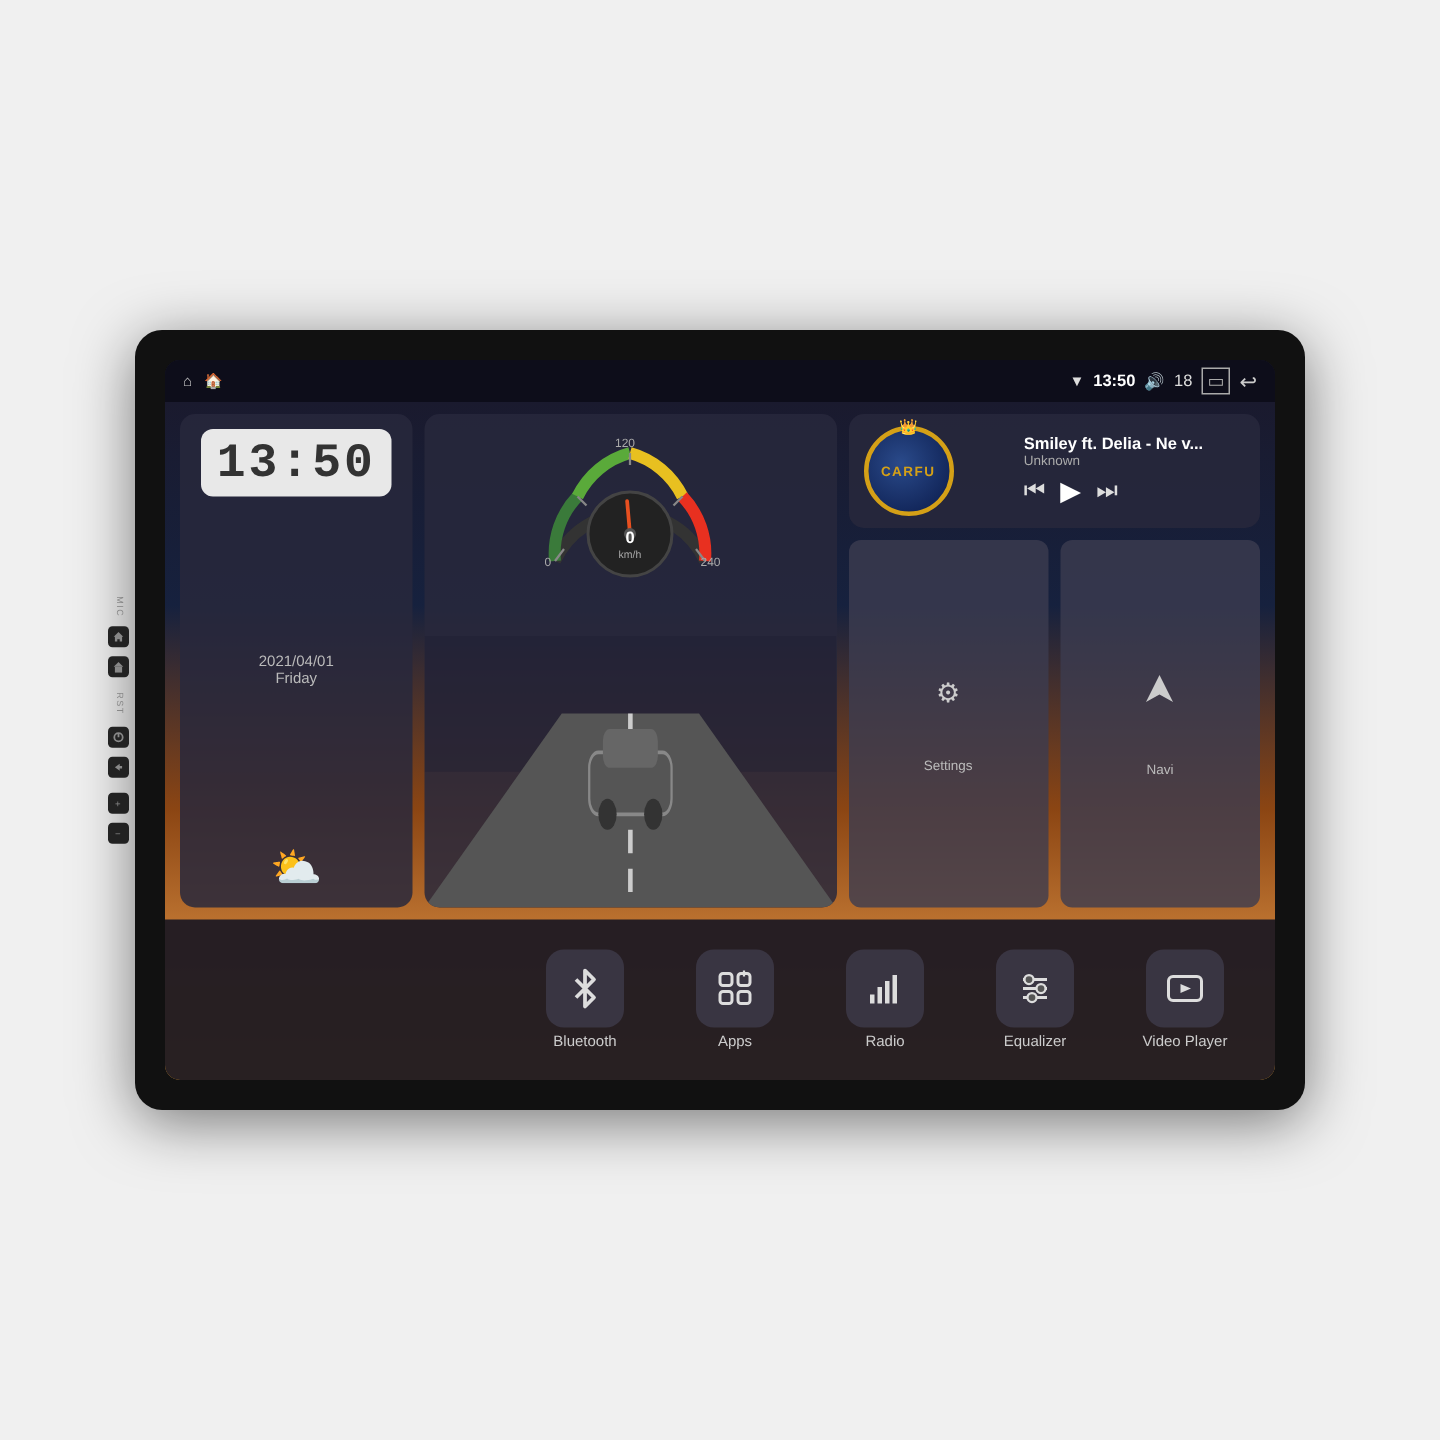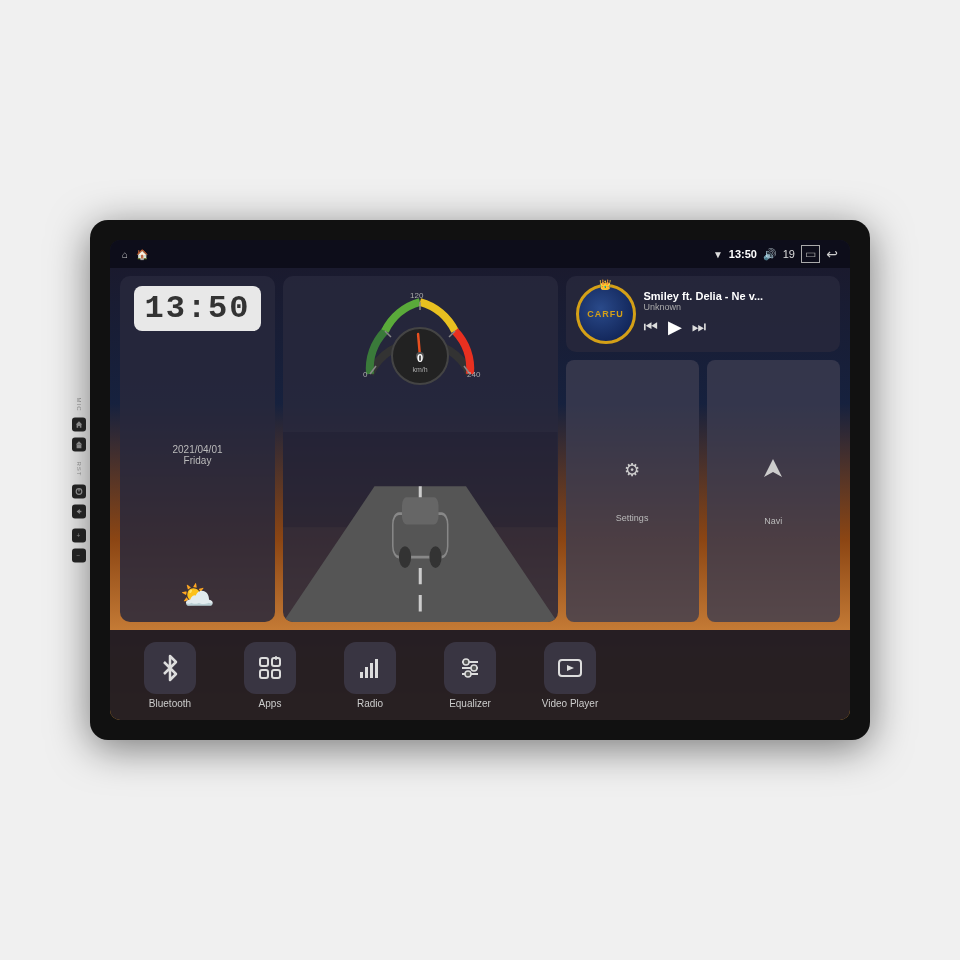--- a/index.html
+++ b/index.html
@@ -212,20 +212,21 @@
     .album-art-text {
       font-size: 9px;
       color: #d4a017;
       font-weight: bold;
       text-align: left;
       letter-spacing: 1px;
     }
 
     .music-info {
       flex: 1;
+      margin-left: 39px;
     }
 
     .song-title {
       color: #fff;
       font-size: 11px;
       font-weight: bold;
       white-space: nowrap;
       overflow: hidden;
       text-overflow: ellipsis;
     }
@@ -272,25 +273,25 @@
     }
 
     .app-btn-small .btn-label {
       font-size: 9px;
       color: #bbb;
       margin-top: 29px;
     }
 
     
     .app-bar {
-      height: 90px;
+      height: 107px;
       background: rgba(30,25,35,0.95);
       display: flex;
       align-items: center;
-      justify-content: flex-start;
+      justify-content: flex-end;
       padding: 0 10px;
       flex-shrink: 0;
     }
 
     .app-item {
       display: flex;
       flex-direction: column;
       align-items: center;
       justify-content: center;
       gap: 4px;
@@ -378,21 +379,21 @@
 
     <div class="status-bar">
       <div class="status-left">
         <span class="status-icon">⌂</span>
         <span class="status-icon">🏠</span>
       </div>
       <div class="status-right">
         <span style="font-size:10px;">▼</span>
         <span class="status-time">13:50</span>
         <span>🔊</span>
-        <span style="font-size:11px;color:#ddd;">19</span>
+        <span style="font-size:11px;color:#ddd;">18</span>
         <span style="font-size:12px;border:1px solid #aaa;padding:1px 3px;color:#aaa;">▭</span>
         <span style="font-size:14px;color:#ccc;cursor:pointer;">↩</span>
       </div>
     </div>
 
     <div class="main-content">
 
       <div class="widgets-row">
 
         <div class="clock-widget">

